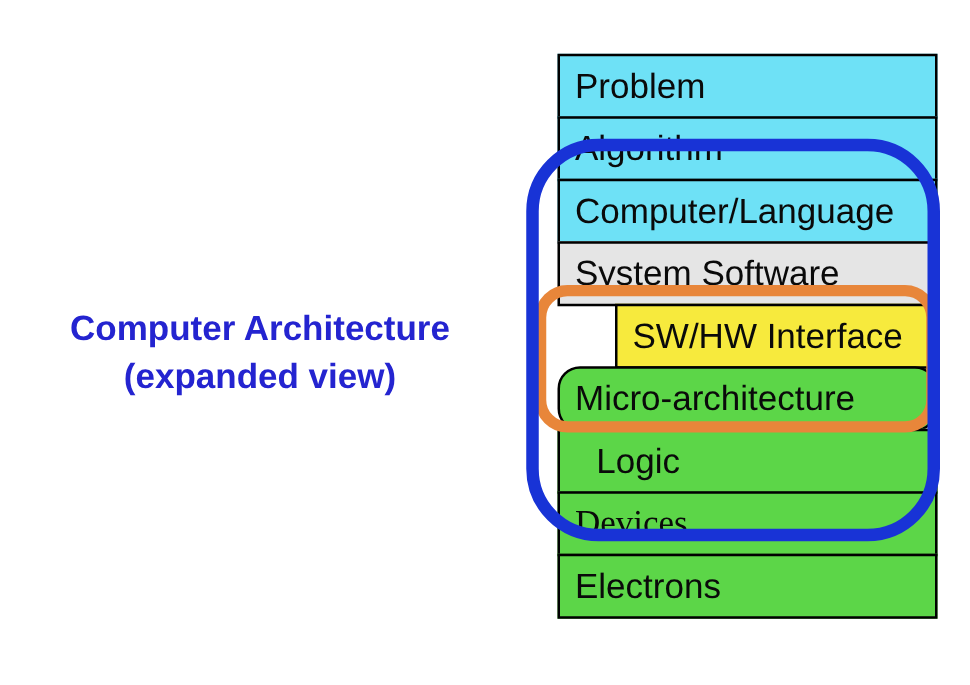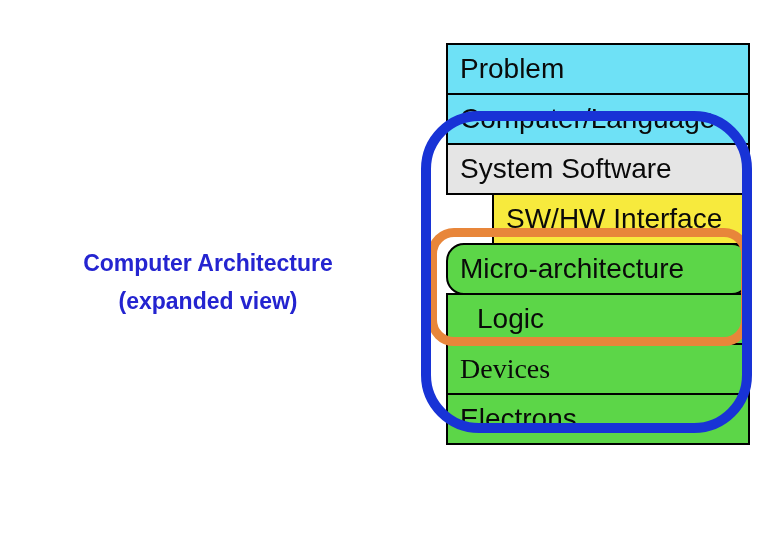--- a/index.html
+++ b/index.html
@@ -15,21 +15,21 @@
     background: #ffffff;
     overflow: hidden;
   }
   .caption {
     position: absolute;
     left: 18px;
     top: 244px;
     width: 380px;
     text-align: center;
     font-weight: bold;
-    font-size: 23px;
+    font-size: 28px;
     line-height: 38px;
     letter-spacing: 0px;
   }
   .stack {
     position: absolute;
     left: 446px;
     top: 43px;
     width: 304px;
     z-index: 1;
   }
@@ -79,20 +79,23 @@
   <div class="caption" style="color: rgb(36, 36, 208);">
     <div>Computer Architecture</div>
     <div>(expanded view)</div>
   </div>
 
   <div class="stack" id="stack">
   <div class="layer" style="background: rgb(110, 225, 246); border-color: rgb(0, 0, 0);">
     <span class="layer-label">Problem</span>
   </div>
 
+  <div class="layer" style="background: rgb(110, 225, 246); border-color: rgb(0, 0, 0);">
+    <span class="layer-label">Algorithm</span>
+  </div>
 
   <div class="layer" style="background: rgb(110, 225, 246); border-color: rgb(0, 0, 0);">
     <span class="layer-label">Computer/Language</span>
   </div>
 
   <div class="layer" style="background: #e5e5e5; border-color: rgb(0, 0, 0);">
     <span class="layer-label">System Software</span>
   </div>
 
   <div class="layer" style="background: rgb(247, 234, 61); border-color: rgb(0, 0, 0); margin-left: 46px;">

